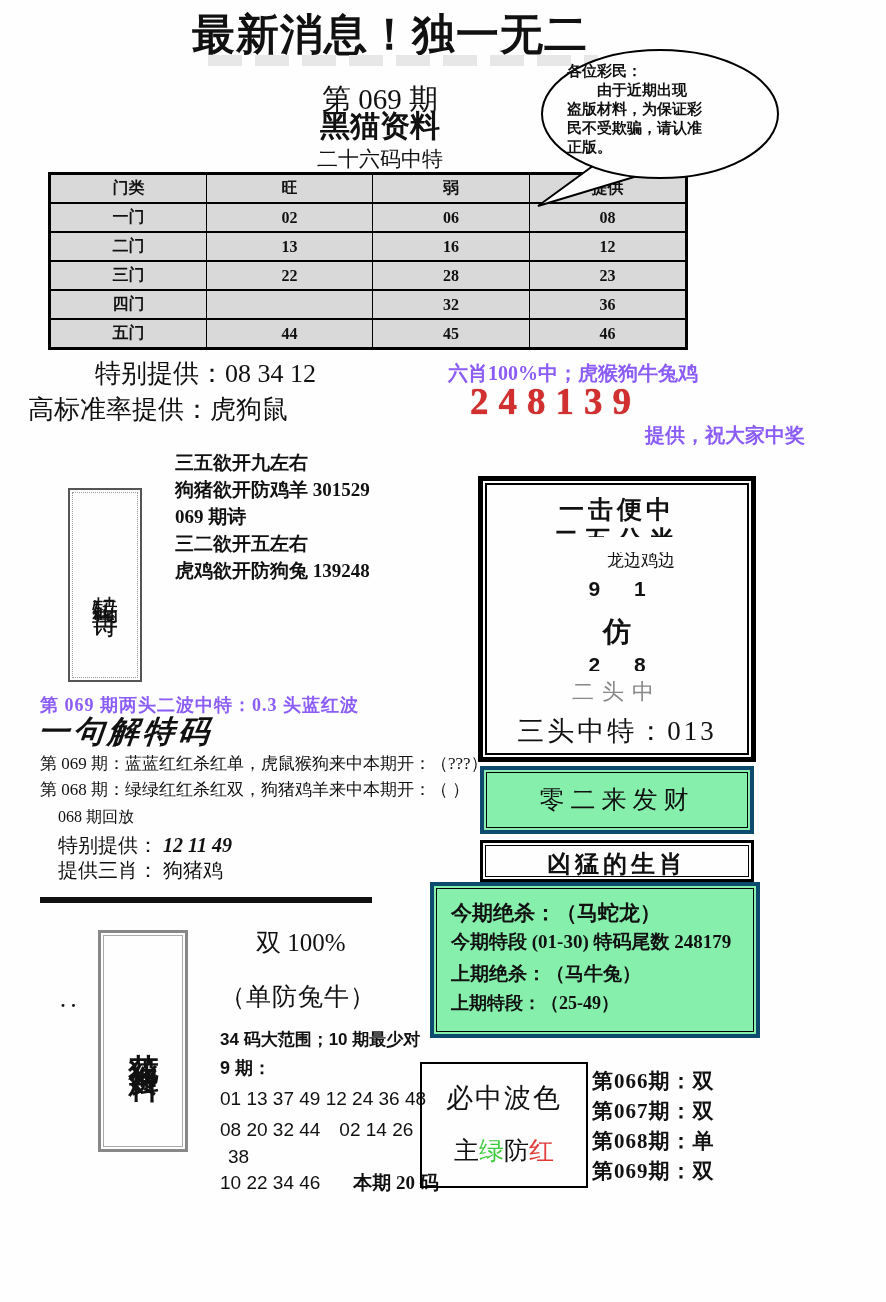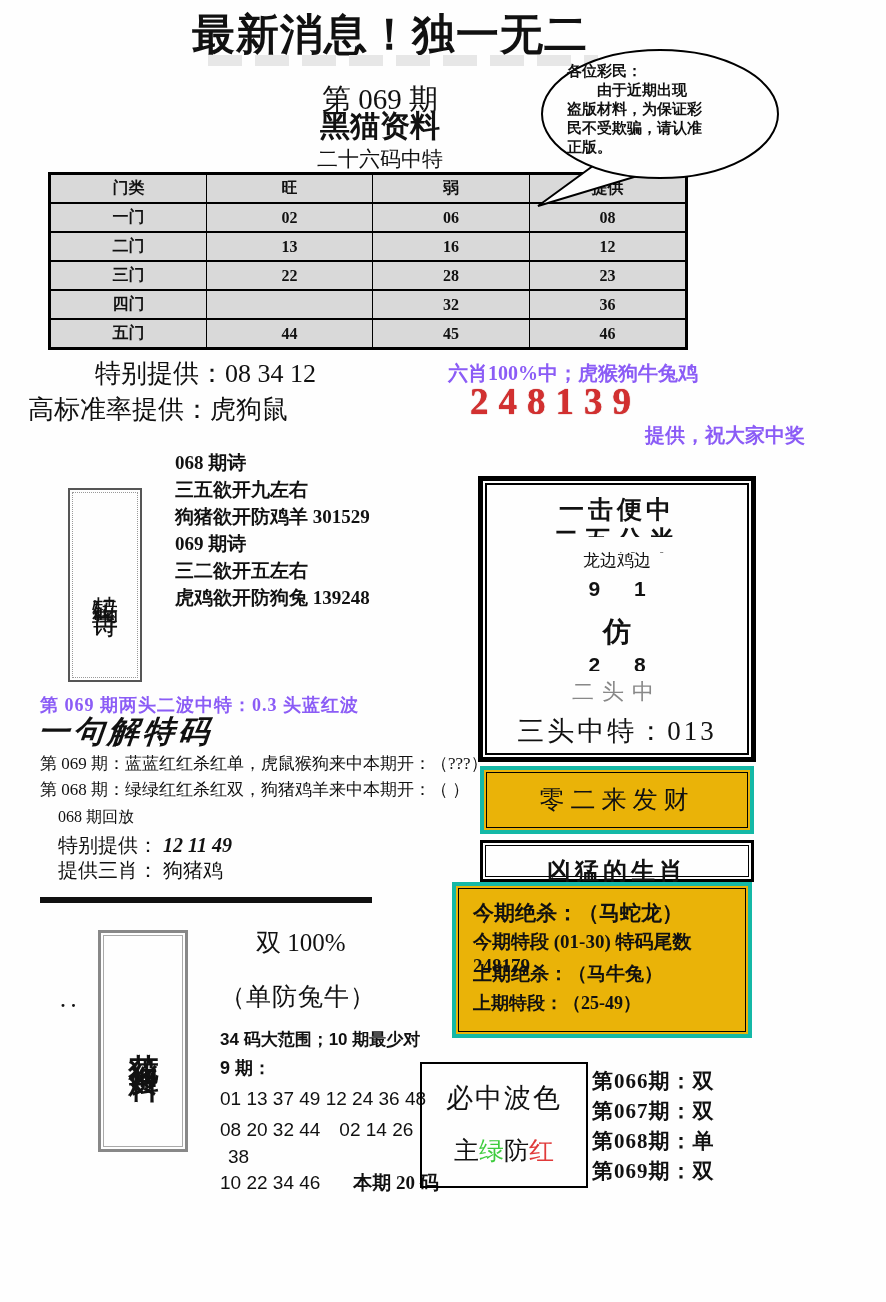--- a/index.html
+++ b/index.html
@@ -10,21 +10,21 @@
   .sans{font-family:"Liberation Sans",sans-serif;}
   .red{color:#8b5cf6;}
   .bold{font-weight:bold;}
 
   
   table.grid{border-collapse:collapse;table-layout:fixed;border:3px solid #000;padding-left:19px;}
   table.grid td{border:1px solid #000;border-top:2px solid #000;border-bottom:2px solid #000;
     background:#d9d9d9;text-align:center;font-weight:bold;font-size:16px;height:27px;padding:0;}
 
   
-  .dbox{border:4px solid #14b8a6;box-sizing:border-box;background:#eab308;}
+  .dbox{border:4px solid #0c4a6e;box-sizing:border-box;background:#86efac;}
   .dbox-in{position:absolute;inset:2px;border:1px solid #000;}
 
   .bigbox{border:5px solid #000;box-sizing:border-box;background:#fefefe;}
   .bigbox-in{position:absolute;inset:2px;border:2px solid #000;}
 
   .vbox{box-sizing:border-box;}
   .vtext{writing-mode:vertical-rl;text-orientation:upright;display:flex;
          align-items:center;justify-content:center;height:100%;width:100%;}
 
   .ghost{background:repeating-linear-gradient(90deg,#e7e7e7 0 34px,transparent 34px 47px);}
@@ -102,40 +102,39 @@
   </div>
 
   <div class="abs" style="left:95px;top:356px;font-size:26px;">特别提供：08 34 12</div>
   <div class="abs" style="left:28px;top:392px;font-size:26px;text-align:right;">高标准率提供：虎狗鼠</div>
 
   <div class="abs red bold" style="left:448px;top:360px;font-size:20px;">六肖100%中；虎猴狗牛兔鸡</div>
   <div class="abs bold" style="left:470px;top:380px;font-size:37px;letter-spacing:10px;color:#d23030;text-shadow:0 0 1px #a00;">248139</div>
   <div class="abs red bold" style="left:645px;top:422px;font-size:20px;">提供，祝大家中奖</div>
 
   <div class="abs bold" style="left:175px;top:449px;font-size:19px;line-height:27px;">
-    <div>068 期诗</div>
     <div>三五欲开九左右</div>
     <div>狗猪欲开防鸡羊 301529</div>
     <div>069 期诗</div>
     <div>三二欲开五左右</div>
     <div>虎鸡欲开防狗兔 139248</div>
   </div>
 
   <div class="abs vbox" style="left:68px;top:488px;width:74px;height:194px;border:2px solid #555;">
     <div class="abs" style="inset:2px;border:1px dotted #999;">
       <div class="vtext" style="font-size:26px;letter-spacing:4px;">特码生肖诗</div>
     </div>
   </div>
 
   <div class="abs bigbox" style="left:478px;top:476px;width:278px;height:286px;">
     <div class="bigbox-in" style="position:absolute;">
       <div class="abs ctr bold" style="left:0;top:8px;width:100%;font-size:25px;letter-spacing:4px;">一击便中</div>
       <div class="abs ctr bold" style="left:0;top:38px;width:100%;font-size:26px;letter-spacing:6px;">二五分半</div>
       <div class="abs erase" style="left:0;top:52px;width:100%;height:15px;"></div>
-      <div class="abs ctr" style="left:0;top:64px;width:100%;font-size:17px;">龙边鸡边</div>
+      <div class="abs ctr" style="left:0;top:64px;width:100%;font-size:17px;padding-left:24px;">龙边鸡边</div>
       <div class="abs ctr bold sans" style="left:0;top:92px;width:100%;font-size:21px;word-spacing:28px;">9 1</div>
       <div class="abs ctr bold" style="left:0;top:128px;width:100%;font-size:28px;">仿</div>
       <div class="abs ctr bold sans" style="left:0;top:168px;width:100%;font-size:21px;word-spacing:28px;">2 8</div>
       <div class="abs ctr" style="left:0;top:192px;width:100%;font-size:22px;letter-spacing:8px;color:#888;">二头中</div>
       <div class="abs erase" style="left:0;top:186px;width:100%;height:9px;"></div>
       <div class="abs ctr" style="left:0;top:228px;width:100%;font-size:27px;letter-spacing:3px;">三头中特：013</div>
     </div>
   </div>
 
   <div class="abs red bold" style="left:40px;top:693px;font-size:18px;letter-spacing:1px;">第 069 期两头二波中特：0.3 头蓝红波</div>
@@ -156,25 +155,25 @@
   <div class="abs dline" style="left:40px;top:897px;width:332px;"></div>
 
   <div class="abs dbox" style="left:480px;top:766px;width:274px;height:68px;">
     <div class="dbox-in">
       <div class="abs ctr" style="left:0;top:10px;width:100%;font-size:25px;letter-spacing:6px;">零二来发财</div>
     </div>
   </div>
 
   <div class="abs" style="left:480px;top:840px;width:274px;height:42px;border:3px solid #000;box-sizing:border-box;">
     <div class="abs" style="inset:2px;border:1px solid #000;">
-      <div class="abs ctr bold" style="left:0;top:2px;width:100%;font-size:24px;letter-spacing:4px;margin-top:7px;">凶猛的生肖</div>
-    </div>
-  </div>
-
-  <div class="abs dbox" style="left:452px;top:882px;width:300px;height:156px;">
+      <div class="abs ctr bold" style="left:0;top:2px;width:100%;font-size:24px;letter-spacing:4px;">凶猛的生肖</div>
+    </div>
+  </div>
+
+  <div class="abs dbox" style="left:430px;top:882px;width:330px;height:156px;">
     <div class="dbox-in">
       <div class="abs bold" style="left:14px;top:10px;font-size:21px;">今期绝杀：（马蛇龙）</div>
       <div class="abs bold" style="left:14px;top:40px;font-size:19px;">今期特段 (01-30) 特码尾数 248179</div>
       <div class="abs bold" style="left:14px;top:72px;font-size:19px;">上期绝杀：（马牛兔）</div>
       <div class="abs bold" style="left:14px;top:102px;font-size:18px;">上期特段：（25-49）</div>
     </div>
   </div>
 
   <div class="abs bold" style="left:60px;top:996px;font-size:18px;">· ·</div>
   <div class="abs vbox" style="left:98px;top:930px;width:90px;height:222px;border:3px solid #888;">

